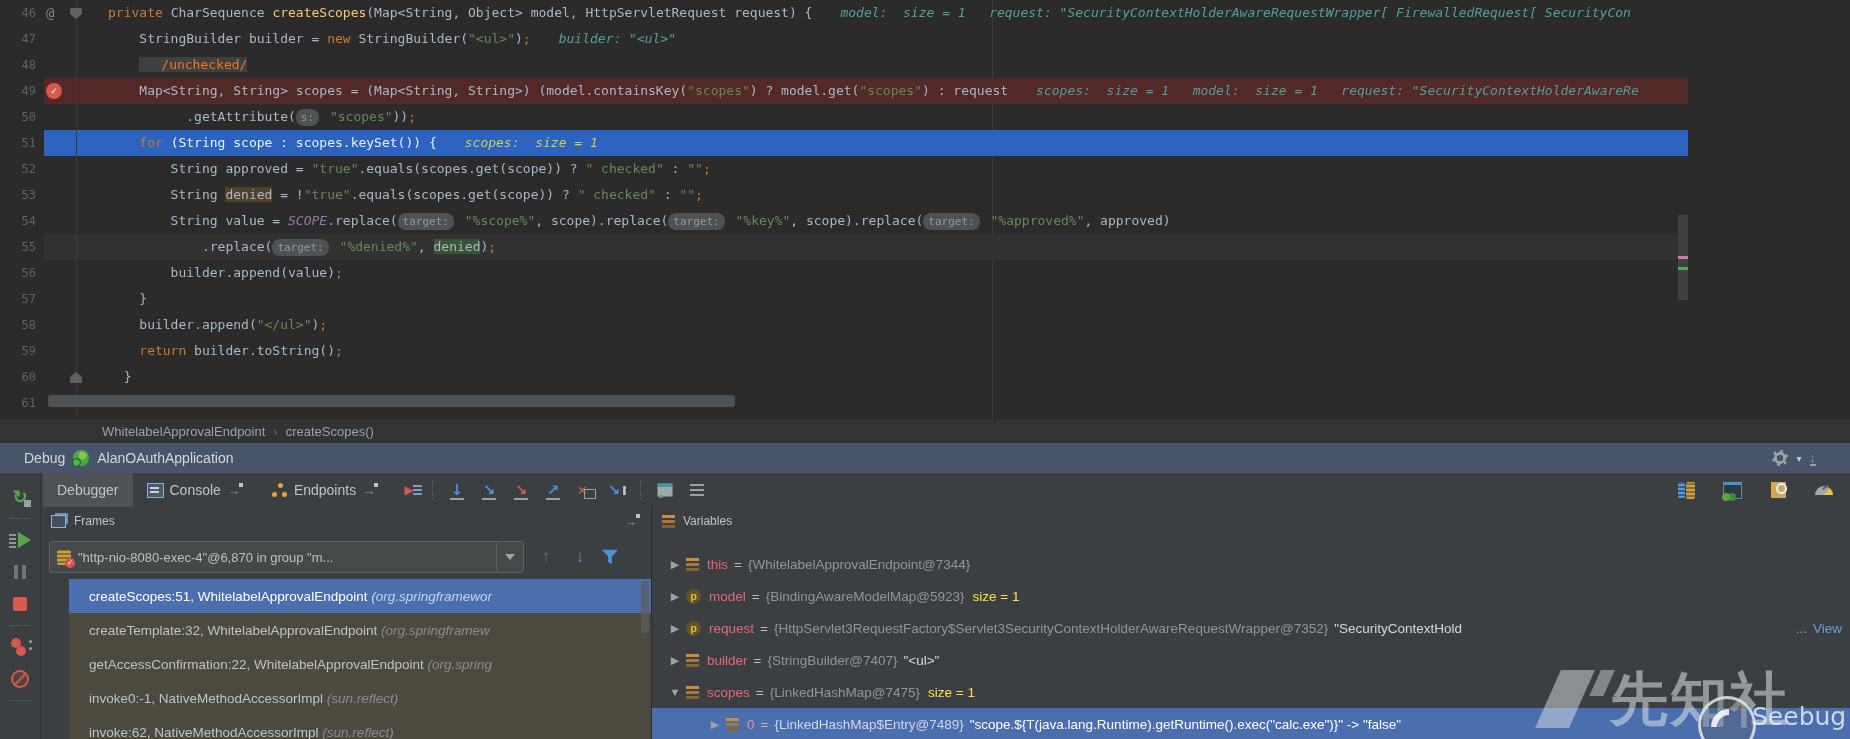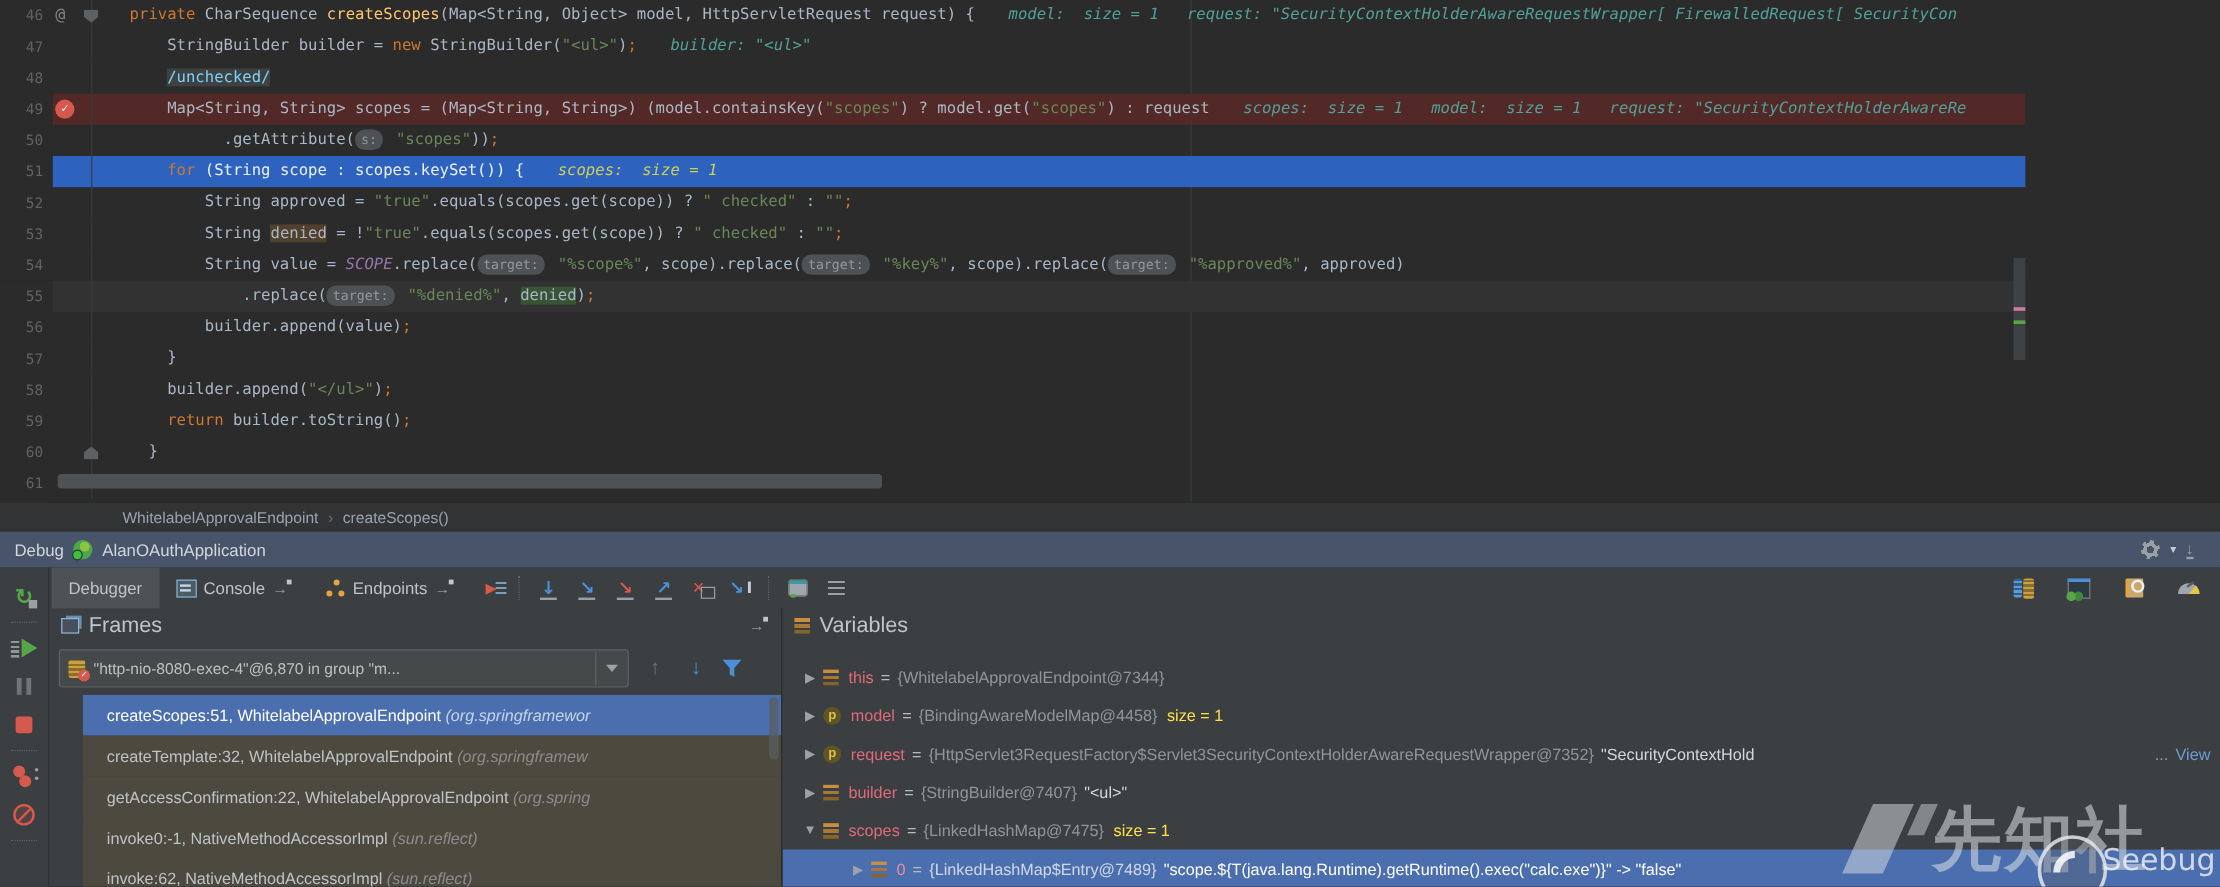--- a/index.html
+++ b/index.html
@@ -16,21 +16,21 @@
           font-size:12px;z-index:2;}
   .ed-gut{width:64px;flex:none;position:relative;}
   .ed-gut::after{content:"";position:absolute;left:32px;top:0;height:26px;border-left:1px solid #393B3D;}
   .ed-code{flex:1;overflow:hidden;color:#A9B7C6;}
   .row-bp{background:#532928;}
   .row-exec{background:#2D62BE;}
   .row-exec .c-p{color:#EAF2FF;}
   .row-caret{background:#323232;}
   .c-k{color:#CC7832;} .c-p{color:#A9B7C6;} .c-s{color:#6A8759;} .c-m{color:#FFC66D;}
   .c-f{color:#9876AA;font-style:italic;} .c-semi{color:#CC7832;}
-  .c-fold{background:#3E4142;color:#7dd3fc;}
+  .c-fold{background:#3E4142;color:#f97316;padding-left:22px;}
   .c-hlw{background:#51402C;} .c-hlr{background:#3A5336;}
   .c-pill{display:inline-block;background:#4E5254;color:#949899;border-radius:8px;padding:0 5px;
           font-size:11px;line-height:17px;vertical-align:middle;margin-right:3px;}
   .hint{margin-left:28px;font-style:italic;}
   .hint-teal{color:#52A09A;} .hint-yellow{color:#CECF56;}
   .bp-dot{position:absolute;left:2px;top:5px;width:16px;height:16px;border-radius:50%;
           background:#D5594C;color:#fff;font-size:10px;line-height:16px;text-align:center;z-index:3;}
   .at-sign{position:absolute;left:2px;top:0;color:#7F8486;font-size:14px;}
   .fold-down,.fold-up{position:absolute;left:26px;top:8px;width:12px;height:11px;background:#5E6163;z-index:3;}
   .fold-down{clip-path:polygon(0 0,100% 0,100% 55%,50% 100%,0 55%);}
@@ -40,21 +40,21 @@
   .vthumb{position:absolute;right:0;top:215px;width:10px;height:85px;background:#3E4244;}
   .vmark-pink{position:absolute;right:0;top:256px;width:10px;height:3px;background:#CC7BA6;}
   .vmark-green{position:absolute;right:0;top:267px;width:10px;height:3px;background:#57A64A;}
 
   
   .breadcrumb{height:24px;background:#313335;display:flex;align-items:center;padding-left:102px;
               font-size:13px;color:#9CA3AD;gap:8px;border-top:1px solid #282828;}
   .bc-sep{color:#6A6F74;}
 
   
-  .dbg-header{height:30px;background:#475469;display:flex;align-items:center;padding:0 12px;gap:8px;
+  .dbg-header{height:30px;background:#475469;display:flex;align-items:center;padding:0 24px;gap:8px;
               font-size:14px;color:#D2D7DE;}
   .spring-icon{width:16px;height:16px;border-radius:50% 50% 50% 4px;position:relative;flex:none;
                background:radial-gradient(circle at 60% 35%,#8CC63F 0 4px,#4DA64D 4px);}
   .spring-icon::after{content:"";position:absolute;left:-1px;bottom:-1px;width:7px;height:7px;
                border-radius:50%;background:#3FBF3F;border:1px solid #2F3A30;}
   .hdr-right{margin-left:auto;display:flex;align-items:center;gap:8px;padding-right:10px;}
   .gear-ico{width:16px;height:16px;border-radius:50%;
             background:radial-gradient(circle,#475469 0 3px,#9AA0A6 3px 6px,rgba(0,0,0,0) 6px),
                        repeating-conic-gradient(#9AA0A6 0 26deg,rgba(0,0,0,0) 26deg 60deg);}
   .gear-caret{color:#C6CBD1;font-size:10px;}
@@ -127,21 +127,21 @@
   .ico-search::before{content:"";width:12px;height:16px;background:#C9A96B;border-left:3px solid #E8A33D;border-radius:1px;}
   .ico-search::after{content:"";position:absolute;right:5px;top:6px;width:7px;height:7px;border:2px solid #ECEFF1;border-radius:50%;}
   .ico-profiler::before{content:"";width:18px;height:9px;border-radius:18px 18px 0 0;
        background:conic-gradient(from -90deg at 50% 100%,#9FA7AD 0 130deg,#E8C547 130deg 180deg,rgba(0,0,0,0) 180deg);}
   .ico-profiler::after{content:"";position:absolute;left:12px;top:9px;width:7px;height:2px;background:#55595C;transform:rotate(-35deg);}
 
   
   .panels{flex:1;display:flex;min-height:0;}
   .frames-panel{width:610px;flex:none;display:flex;flex-direction:column;border-right:1px solid #2B2B2B;
                 position:relative;overflow:hidden;}
-  .panel-head{height:28px;flex:none;display:flex;align-items:center;gap:8px;padding:0 10px;font-size:18px;
+  .panel-head{height:28px;flex:none;display:flex;align-items:center;gap:8px;padding:0 10px;font-size:12px;
               color:#BFC4C8;}
   .panel-head .mini-arrow{margin-left:auto;}
   .frames-icon{width:13px;height:11px;border:1px solid #8FB6D8;background:#46505A;box-shadow:3px -3px 0 -1px #6A8FB0;}
   .bars-icon{width:13px;height:13px;flex:none;
       background:linear-gradient(#C98F41 0 3px,rgba(0,0,0,0) 3px 5px,#A87834 5px 8px,rgba(0,0,0,0) 8px 10px,#8A6327 10px 13px);}
   .frames-toolbar{height:44px;flex:none;display:flex;align-items:center;padding:0 8px;gap:10px;}
   .combo{width:466px;height:30px;background:#45494A;border:1px solid #5E6366;border-radius:3px;
          display:flex;align-items:center;padding:0 0 0 7px;gap:7px;min-width:0;}
   .combo-text{flex:1;min-width:0;overflow:hidden;white-space:nowrap;font-size:13px;color:#BDC1C5;}
   .combo-btn{width:26px;height:28px;border-left:1px solid #5E6366;display:flex;align-items:center;justify-content:center;flex:none;}
@@ -324,21 +324,21 @@
             </div>
         </div>
 
         <div class="vars-panel">
           <div class="panel-head">
             <span class="bars-icon"></span>
             <span>Variables</span>
           </div>
           <div class="vars-tree" id="vars-tree">
               <div class="var-row"><span class="tree-arrow">▶</span><span class="bars-icon"></span><span class="var-name">this</span><span class="var-eq">=</span><span class="var-ref">{WhitelabelApprovalEndpoint@7344}</span></div>
-              <div class="var-row"><span class="tree-arrow">▶</span><span class="p-icon">p</span><span class="var-name">model</span><span class="var-eq">=</span><span class="var-ref">{BindingAwareModelMap@4458}</span><span class="var-extra">size = 1</span></div>
+              <div class="var-row"><span class="tree-arrow">▶</span><span class="p-icon">p</span><span class="var-name">model</span><span class="var-eq">=</span><span class="var-ref">{BindingAwareModelMap@5923}</span><span class="var-extra">size = 1</span></div>
               <div class="var-row"><span class="tree-arrow">▶</span><span class="p-icon">p</span><span class="var-name">request</span><span class="var-eq">=</span><span class="var-ref">{HttpServlet3RequestFactory$Servlet3SecurityContextHolderAwareRequestWrapper@7352}</span><span class="var-str">"SecurityContextHold</span><span class="var-dots">...</span><span class="var-link">View</span></div>
               <div class="var-row"><span class="tree-arrow">▶</span><span class="bars-icon"></span><span class="var-name">builder</span><span class="var-eq">=</span><span class="var-ref">{StringBuilder@7407}</span><span class="var-str">"&lt;ul&gt;"</span></div>
               <div class="var-row"><span class="tree-arrow">▼</span><span class="bars-icon"></span><span class="var-name">scopes</span><span class="var-eq">=</span><span class="var-ref">{LinkedHashMap@7475}</span><span class="var-extra">size = 1</span></div>
               <div class="var-row sel child"><span class="tree-arrow">▶</span><span class="bars-icon"></span><span class="var-name">0</span><span class="var-eq">=</span><span class="var-ref">{LinkedHashMap$Entry@7489}</span><span class="var-str">"scope.${T(java.lang.Runtime).getRuntime().exec("calc.exe")}" -&gt; "false"</span></div>
             </div>
         </div>
       </div>
     </div>
   </div>
 

